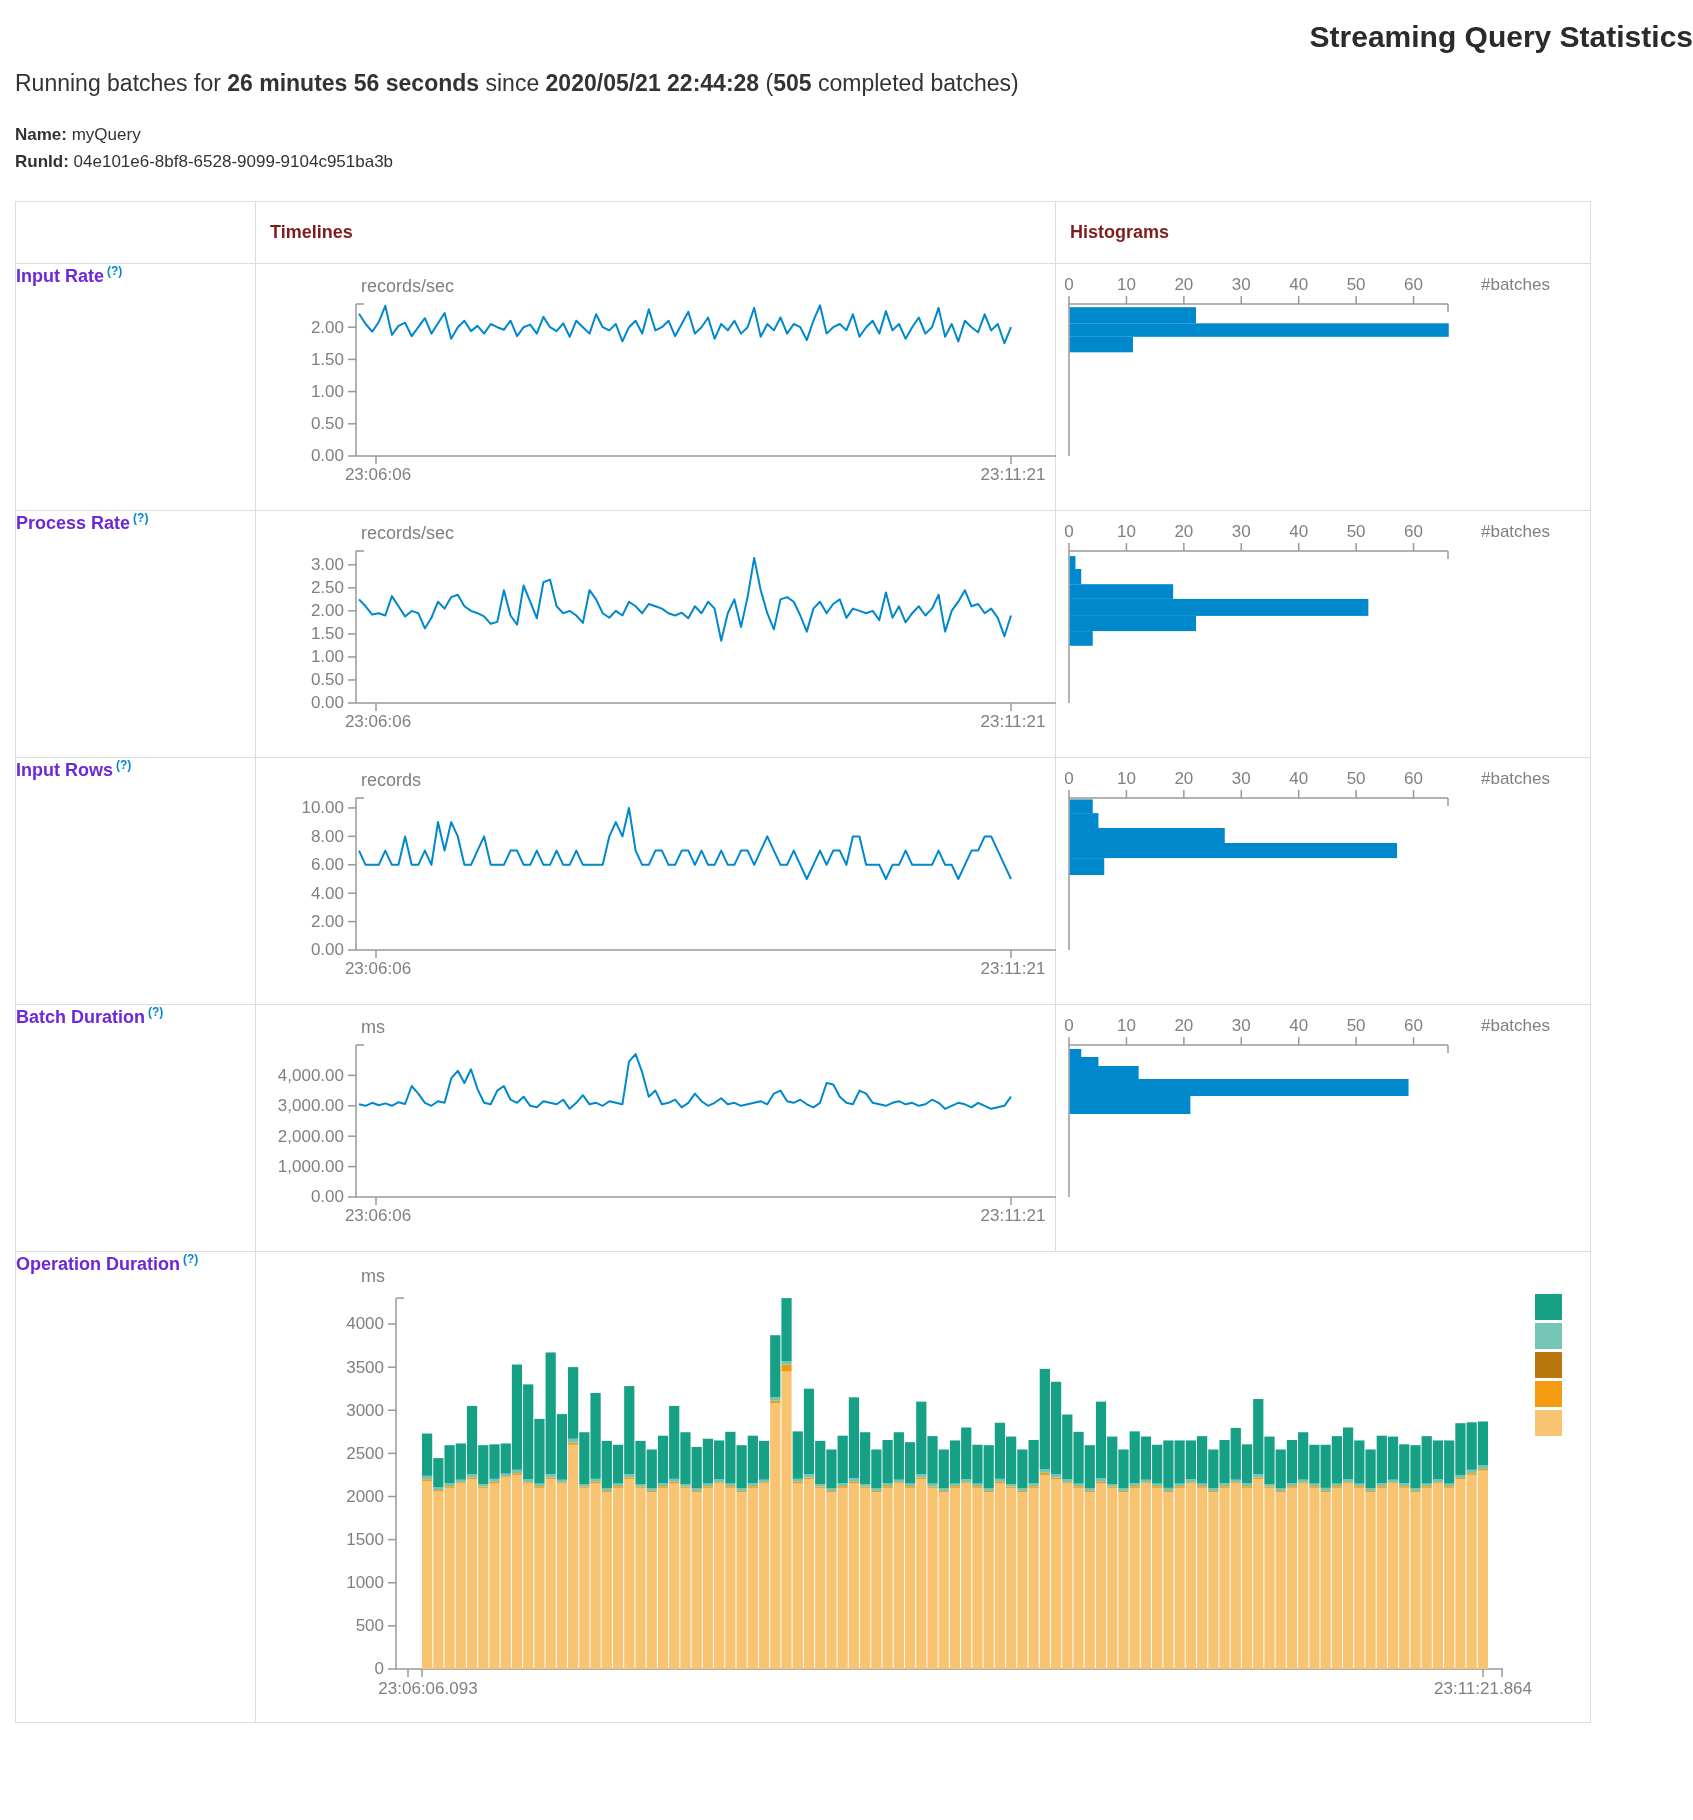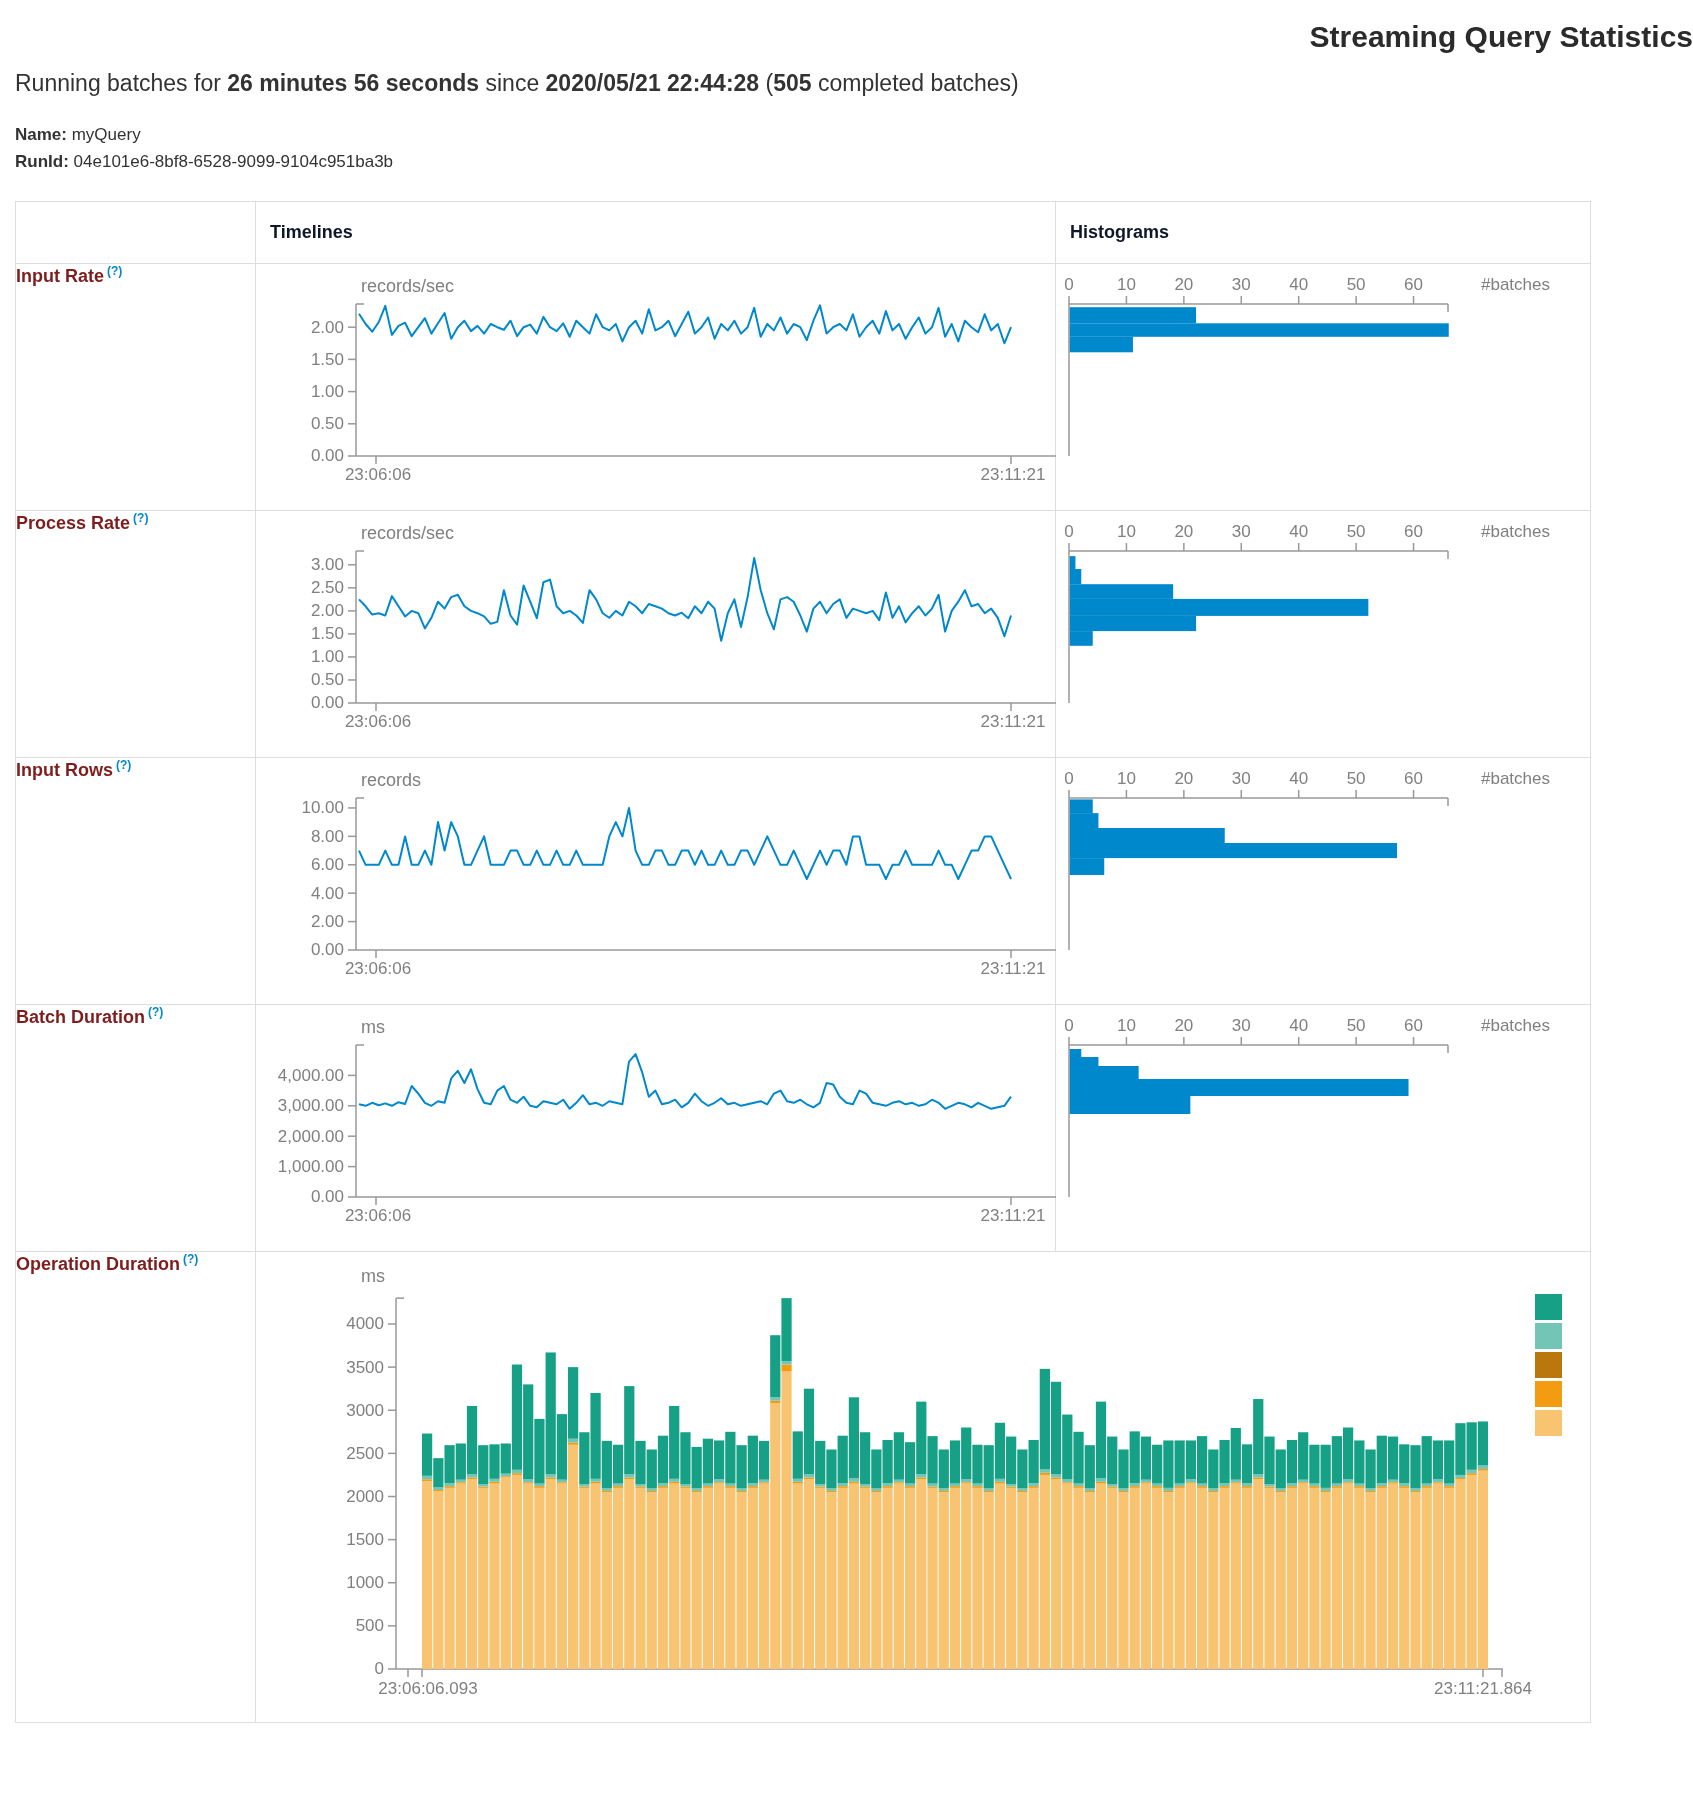--- a/index.html
+++ b/index.html
@@ -6,23 +6,23 @@
     font-family:"Liberation Sans","DejaVu Sans",sans-serif;}
   .page{width:1693px;box-sizing:border-box;padding:10px 0 20px 15px;}
   h1[data-name=page-title]{font-size:30px;font-weight:bold;margin:10px 0 16px;color:#2b2b2b;text-align:right;}
   .subtitle{font-size:23px;margin:0 0 24px;white-space:pre-wrap;}
   .subtitle b{font-weight:bold;}
   .meta{font-size:17px;line-height:27px;margin:16px 0 26px;}
   .meta b{font-weight:bold;}
   table.stats{border-collapse:collapse;table-layout:fixed;width:1575px;background:#fff;}
   table.stats th,table.stats td{border:1px solid #ddd;padding:0;vertical-align:top;}
   table.stats thead th{font-size:18px;font-weight:bold;text-align:left;
-    padding:20px 14px;color:#0f172a;background:#fff;}
+    padding:20px 14px;color:#7f1d1d;background:#fff;}
   td.label-cell{vertical-align:middle;padding:0 6px 0 14px;font-size:18px;}
-  .row-label{font-weight:bold;color:#7f1d1d;}
+  .row-label{font-weight:bold;color:#6d28d9;}
   sup.help{color:#0088CC;font-size:12px;font-weight:bold;margin-left:3px;}
   svg{display:block;}
   svg text{font-family:"Liberation Sans","DejaVu Sans",sans-serif;}
 </style>
 </head>
 <body>
 
 <div class="page" data-name="streaming-query-statistics-page">
 
   <h1 data-name="page-title">Streaming Query Statistics</h1>

